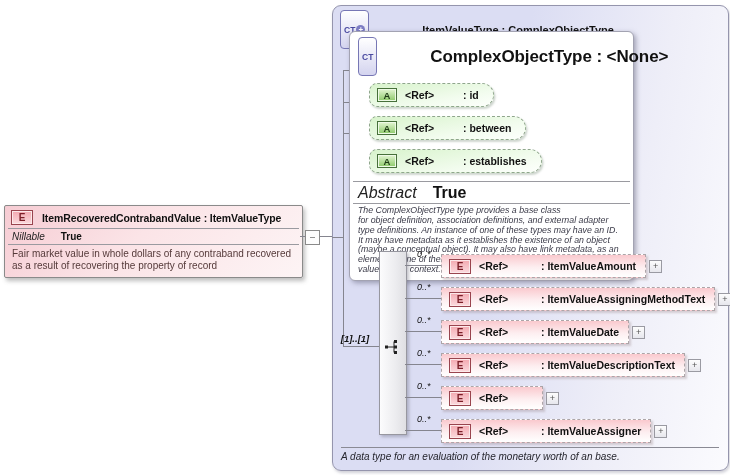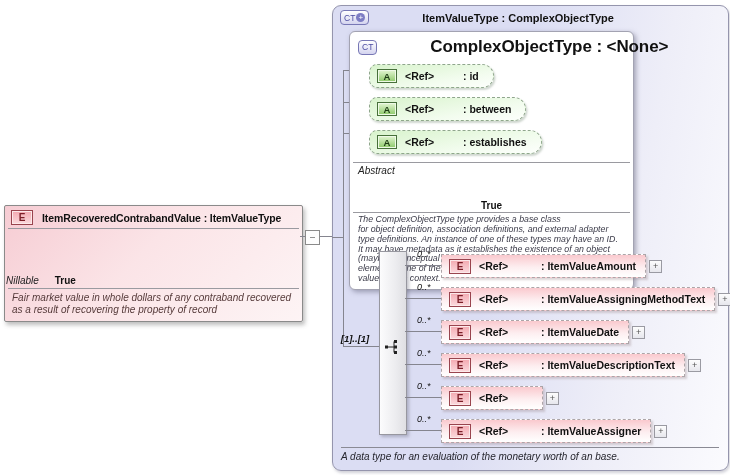--- a/index.html
+++ b/index.html
@@ -11,37 +11,37 @@
   .hline{height:1px;} .vline{width:1px;}
 
   
   .elem-box{position:absolute;left:4px;top:205px;width:297px;
     background:linear-gradient(135deg,#f6ccd3 0%,#fbe4e7 45%,#fdf4f5 100%);
     border:1px solid #8a8a8a;border-radius:2px;
     box-shadow:2px 3px 4px rgba(110,110,110,.45);}
   .box-header{display:flex;align-items:center;gap:9px;padding:4px 6px 3px;}
   .box-title{font-weight:bold;font-size:10.5px;white-space:nowrap;letter-spacing:-.1px;}
   .sep{border-top:1px solid #9a9aa0;margin:0 3px;}
-  .prop-row{display:flex;gap:16px;padding:2px 1px;font-size:10px;margin-top:44px;}
+  .prop-row{display:flex;gap:16px;padding:2px 7px;font-size:10px;}
   .prop-name{font-style:italic;color:#222;}
   .prop-val{font-weight:bold;text-align:center;}
-  .elem-doc{padding:3px 7px 5px;font-size:10px;font-style:italic;
+  .elem-doc{padding:3px 7px 5px;font-size:10px;
     color:#553a3a;line-height:1.18;}
 
   
   .e-icon{width:20px;height:13px;flex:0 0 auto;display:inline-flex;align-items:center;
     justify-content:center;font-size:10px;font-weight:bold;color:#7c1f28;
     background:linear-gradient(#f3a9b0,#fbdade);border:1px solid #99444e;
     box-shadow:inset 0 0 0 1px #fce9ea;}
   .a-icon{width:18px;height:12px;flex:0 0 auto;display:inline-flex;align-items:center;
     justify-content:center;font-size:9.5px;font-weight:bold;color:#1d3a14;
     background:linear-gradient(#e4f6d4,#8cc968);border:1px solid #47703a;
     box-shadow:inset 0 0 0 1px #eefae6;}
-  .ct-icon{height:13px;padding:0 3px;display:inline-flex;align-items:center;gap:1px;
-    font-size:8.5px;font-weight:normal;color:#4a4aa0;border:1px solid #7777b5;
+  .ct-icon{height:13px;padding:12px 3px;display:inline-flex;align-items:center;gap:1px;
+    font-size:8.5px;font-weight:bold;color:#4a4aa0;border:1px solid #7777b5;
     border-radius:4px;background:linear-gradient(#ffffff,#d4d4ef);}
   .ct-plus{width:9px;height:9px;border-radius:50%;background:#7d7dc4;color:#fff;
     display:inline-flex;align-items:center;justify-content:center;font-size:8px;line-height:1;}
 
   
   .minus-box{position:absolute;left:305px;top:230px;width:13px;height:13px;
     background:#fdfdfd;border:1px solid #8a8a8a;display:flex;align-items:center;
     justify-content:center;z-index:3;font-size:9px;color:#555;line-height:1;}
   .plus-box{width:11px;height:11px;margin-left:3px;flex:0 0 auto;
     background:linear-gradient(#fdfdfd,#e7e7ed);border:1px solid #9a9aa2;
@@ -64,21 +64,21 @@
   .base-box .box-title{font-size:17px;margin-left:44px;}
   .attr-rows{display:flex;flex-direction:column;align-items:flex-start;gap:9px;
     margin:5px 0 0 19px;}
   .attr-row{position:relative;display:inline-flex;align-items:center;gap:8px;
     height:22px;padding:0 14px 0 7px;
     border:1px dashed #8fa68c;border-radius:9px 13px 13px 9px;
     background:linear-gradient(170deg,#d8f3cc 0%,#f2fcee 65%,#fdfffc 100%);
     box-shadow:1.5px 2px 2px rgba(120,140,120,.35);}
   .ref-label{font-weight:bold;font-size:10.5px;width:50px;}
   .name-label{font-weight:bold;font-size:10.5px;white-space:nowrap;}
-  .base-props{display:flex;gap:24px;padding:2px 8px 1px;font-size:10px;flex-direction:column;}
+  .base-props{display:flex;gap:16px;padding:2px 8px 1px;font-size:16px;}
   .base-doc{padding:2px 8px 5px;font-size:8.8px;font-style:italic;color:#3a3a48;
     line-height:1.12;white-space:pre-line;}
 
   
   .seq-bar{position:absolute;left:46px;top:245px;width:26px;height:182px;
     background:linear-gradient(to right,#fcfcfd,#ececef 60%,#dfdfe3);
     border:1px solid #97979f;box-shadow:2px 2px 3px rgba(90,90,110,.35);}
   .seq-icon{position:absolute;left:50px;top:332px;}
   .card-label{position:absolute;left:2px;top:327px;width:40px;text-align:center;
     font-size:9.5px;font-weight:bold;font-style:italic;}

